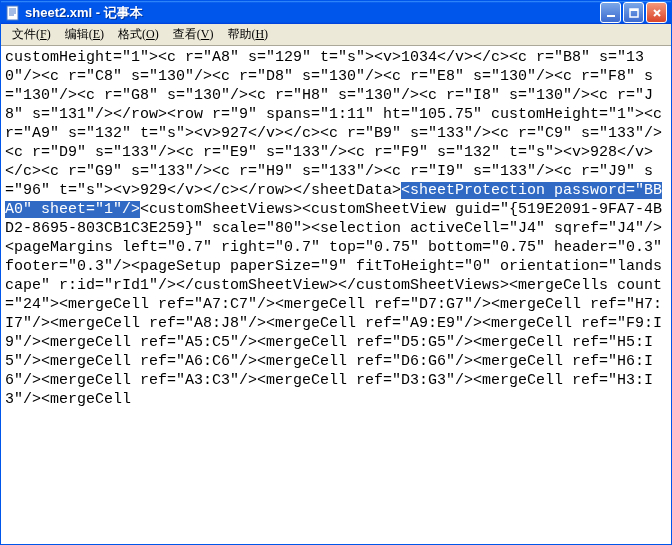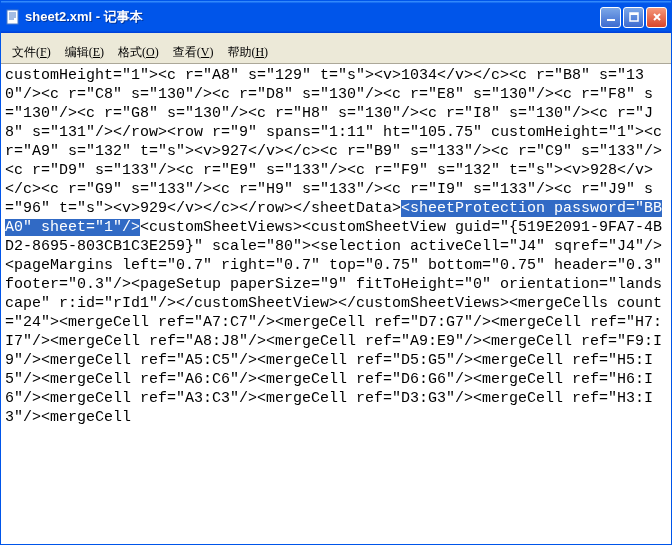--- a/index.html
+++ b/index.html
@@ -1,25 +1,25 @@
 <!DOCTYPE html>
 <html><head>
 <meta charset="utf-8">
 <style>
 * { margin: 0; padding: 0; box-sizing: border-box; }
 body { font-family: "SimSun", serif; font-size: 12px; background: #ece9d8; width: 672px; height: 545px; overflow: hidden; }
 .window { width: 672px; height: 545px; display: flex; flex-direction: column; border: 1px solid #0055ea; }
-.titlebar { height: 32px; background: linear-gradient(to bottom, #3d95ff 0%, #0055ea 8%, #0055ea 92%, #003dd7 100%); display: flex; align-items: center; padding: 0 4px; color: white; }
+.titlebar { height: 23px; background: linear-gradient(to bottom, #3d95ff 0%, #0055ea 8%, #0055ea 92%, #003dd7 100%); display: flex; align-items: center; padding: 0 4px; color: white; }
 .title-icon { width: 16px; height: 16px; margin-right: 4px; display: inline-flex; align-items: center; justify-content: center; }
 .title-text { flex: 1; font-size: 13px; font-weight: bold; font-family: "SimSun", sans-serif; text-shadow: 1px 1px 0 #003399; }
 .win-buttons { display: flex; gap: 2px; }
 .win-btn { width: 21px; height: 21px; border-radius: 3px; border: 1px solid white; display: flex; align-items: center; justify-content: center; font-family: Arial, sans-serif; font-weight: bold; cursor: pointer; color: white; }
 .win-btn.min, .win-btn.max { background: linear-gradient(to bottom, #7ba7e8, #3c6bd0); }
 .win-btn.close { background: linear-gradient(to bottom, #f5987a, #d9452b); }
-.menubar { height: 22px; background: #ece9d8; border-bottom: 1px solid #aca899; display: flex; align-items: center; padding: 0 4px; font-size: 12px; margin-top: 9px; }
+.menubar { height: 22px; background: #ece9d8; border-bottom: 1px solid #aca899; display: flex; align-items: center; padding: 0 4px; font-size: 12px; }
 .menu-item { padding: 2px 7px; cursor: pointer; }
 .menu-key { text-decoration: underline; }
 .content { flex: 1; background: white; padding: 2px 4px; font-family: "SimSun", "Courier New", monospace; font-size: 15px; line-height: 19px; overflow: hidden; white-space: pre-wrap; word-break: break-all; font-weight: 500;}
 .hl { background: #316ac5; color: white; }
 </style>
 </head>
 <body>
 
 <div class="window">
 

